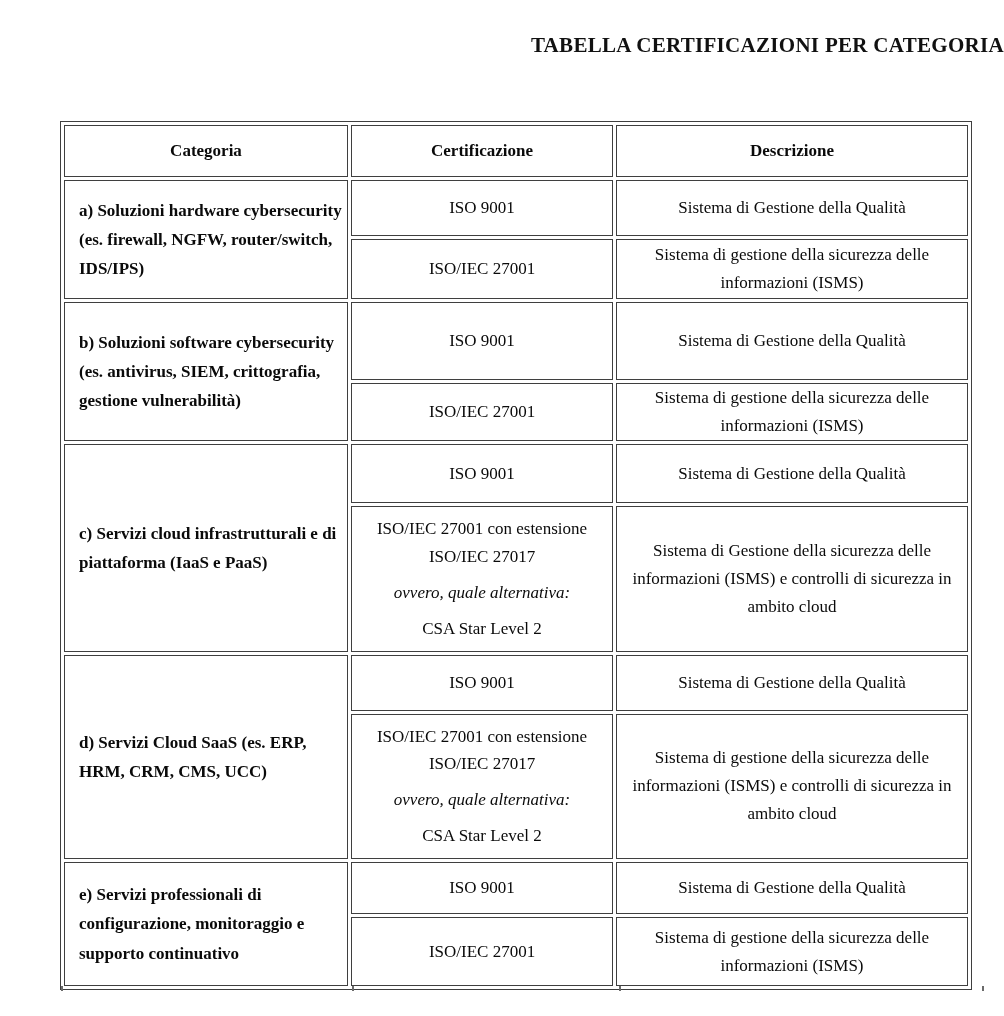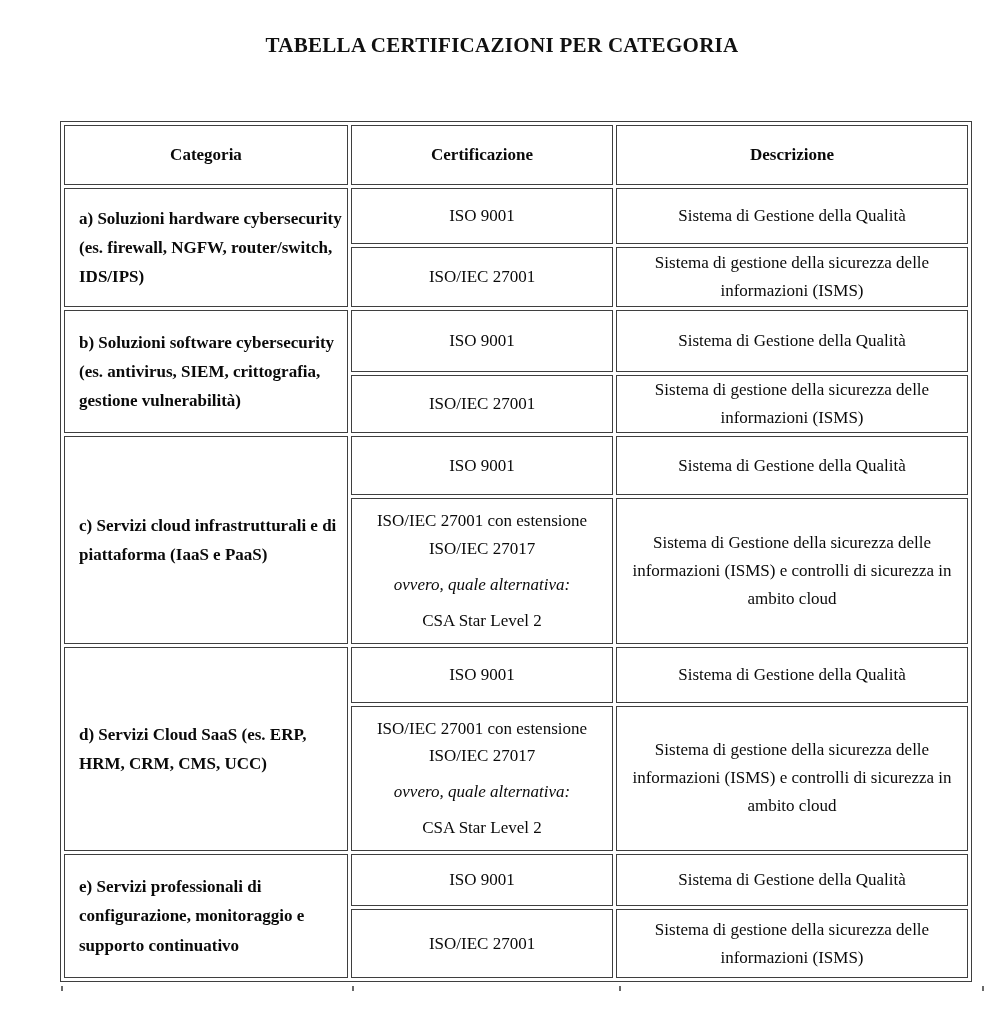--- a/index.html
+++ b/index.html
@@ -10,21 +10,21 @@
   body {
     width: 1004px;
     height: 1016px;
     position: relative;
     font-family: "Liberation Serif", "DejaVu Serif", serif;
     color: #0a0a0a;
     overflow: hidden;
   }
   .doc-title {
     padding-top: 33px;
-    text-align: center;
+    text-align: right;
     font-weight: bold;
     font-size: 21px;
     letter-spacing: 0.3px;
     color: #111;
   }
   table.cert-table {
     margin: 63px 0 0 60px;
     border-collapse: separate;
     border-spacing: 3px;
     border: 1px solid #3f3f3f;
@@ -79,41 +79,41 @@
 
 <div class="doc-title">TABELLA CERTIFICAZIONI PER CATEGORIA</div>
 
 <table class="cert-table">
   <colgroup>
     <col class="col-categoria">
     <col class="col-certificazione">
     <col class="col-descrizione">
   </colgroup>
   <thead>
-      <tr style="height: 60px; border-radius: 29px;">
+      <tr style="height: 52px; border-radius: 29px;">
         <th>Categoria</th>
         <th>Certificazione</th>
         <th>Descrizione</th>
       </tr>
     </thead>
   <tbody>
       <tr style="height: 56px;">
         <td class="cell-category" rowspan="2">a) Soluzioni hardware cybersecurity (es. firewall, NGFW, router/switch, IDS/IPS)</td>
         <td class="cell-cert">
           <div class="cert-line">ISO 9001</div>
         </td>
         <td class="cell-desc">Sistema di Gestione della Qualità</td>
       </tr>
       <tr style="height: 60px;">
         <td class="cell-cert">
           <div class="cert-line">ISO/IEC 27001</div>
         </td>
         <td class="cell-desc">Sistema di gestione della sicurezza delle informazioni (ISMS)</td>
       </tr>
-      <tr style="height: 62px;">
+      <tr style="height: 78px;">
         <td class="cell-category" rowspan="2">b) Soluzioni software cybersecurity (es. antivirus, SIEM, crittografia, gestione vulnerabilità)</td>
         <td class="cell-cert">
           <div class="cert-line">ISO 9001</div>
         </td>
         <td class="cell-desc">Sistema di Gestione della Qualità</td>
       </tr>
       <tr style="height: 58px;">
         <td class="cell-cert">
           <div class="cert-line">ISO/IEC 27001</div>
         </td>

